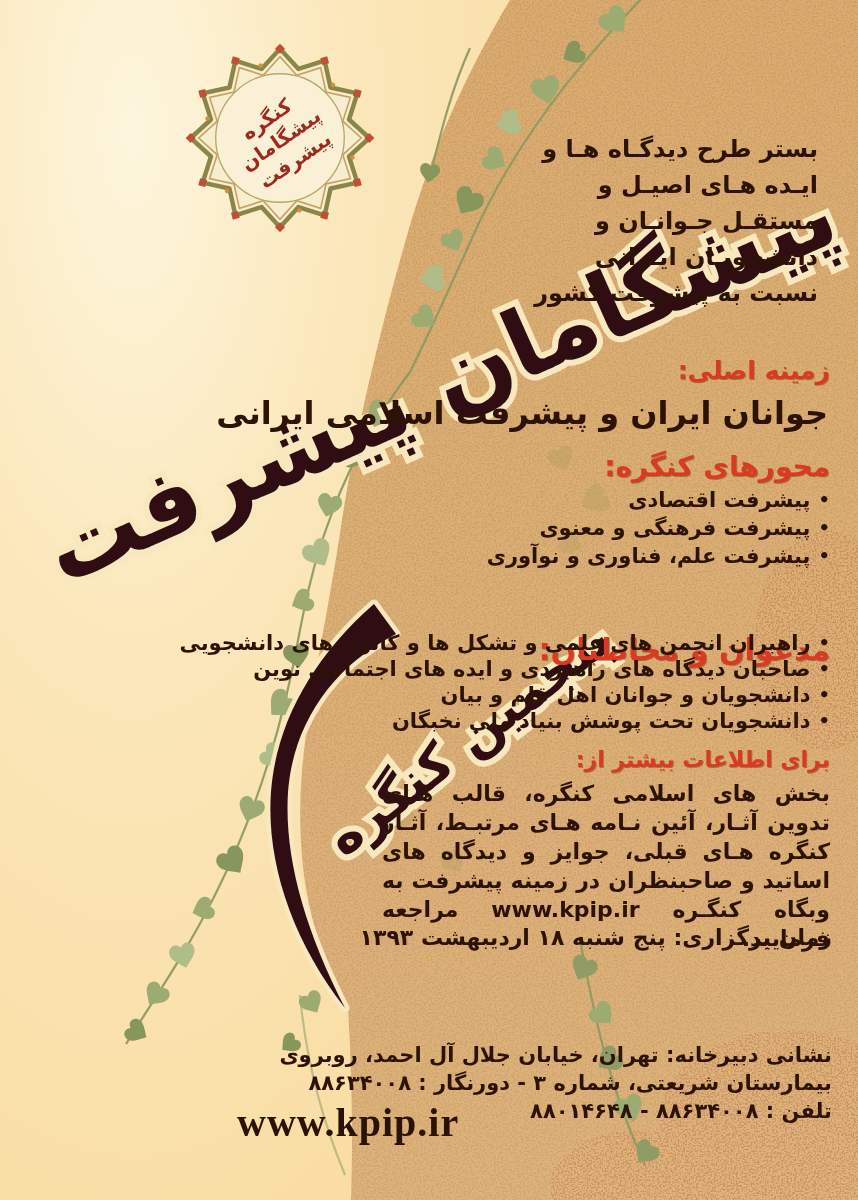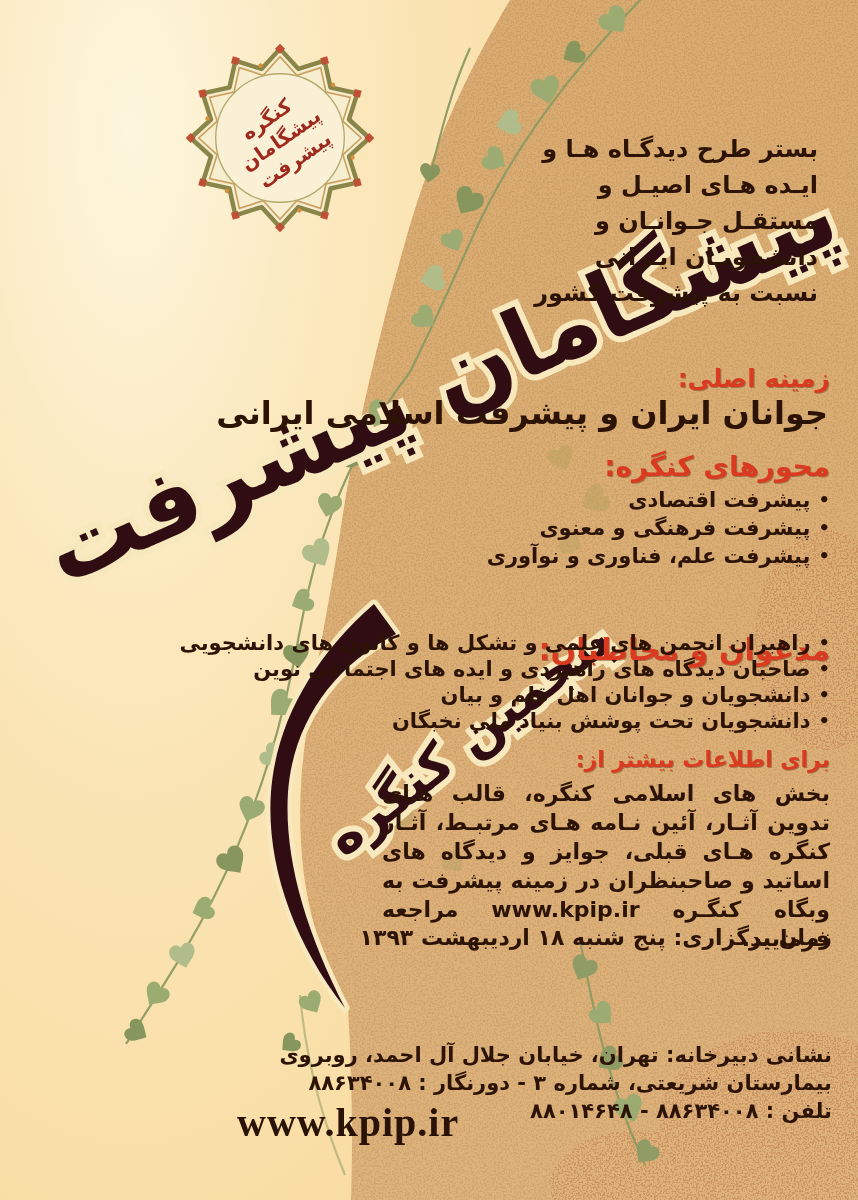--- a/index.html
+++ b/index.html
@@ -27,21 +27,21 @@
     color:#9e2a1e;font-size:20px;font-weight:700;text-align:center;
     line-height:1.25;direction:rtl;
   }
   
   .rtl-block{
     position:absolute;direction:rtl;text-align:right;z-index:7;
     color:#2c1306;font-weight:700;
   }
   .intro{right:40px;top:131px;font-size:24px;line-height:36px;}
   .red-h{color:#da3a20;text-shadow:1px 1px 0 rgba(70,20,0,.35);}
-  .theme-h{right:28px;top:356px;font-size:25px;margin-top:8px;}
+  .theme-h{right:28px;top:356px;font-size:25px;}
   .theme-v{right:30px;top:394px;font-size:32px;}
   .axes-h{right:28px;top:450px;font-size:28px;}
   .axes-l{right:28px;top:486px;font-size:21px;line-height:28px;}
   .aud-h{right:28px;top:598px;font-size:30px;margin-top:34px;}
   .aud-l{right:28px;top:630px;font-size:21px;line-height:26px;}
   .info-h{right:28px;top:747px;font-size:22px;}
   .info-p{right:28px;top:779px;width:448px;font-size:22px;line-height:29px;
           text-align:justify;text-align-last:right;}
   .sched{right:26px;top:922px;font-size:22px;line-height:32px;}
   .contact{right:26px;top:1041px;font-size:21px;line-height:28px;}

